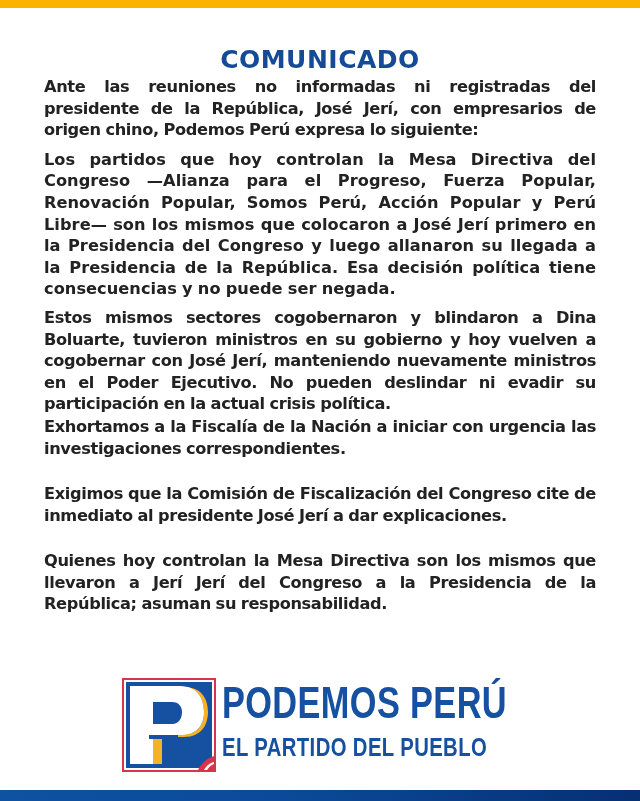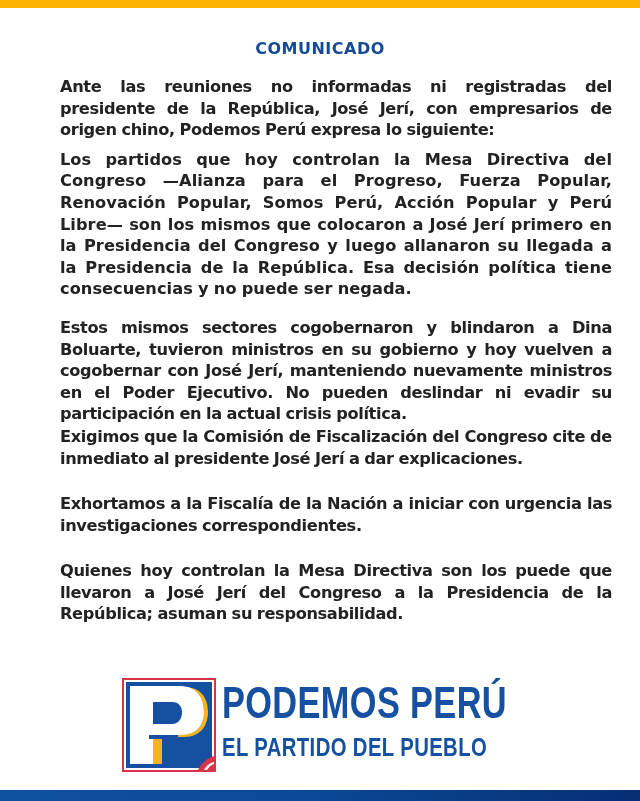--- a/index.html
+++ b/index.html
@@ -22,44 +22,44 @@
       height: 8px;
       background: #fbb200;
     }
     .title {
       position: absolute;
       left: 0; top: 28px;
       width: 640px;
       text-align: center;
       font-family: "DejaVu Sans", sans-serif;
       font-weight: bold;
-      font-size: 16px;
+      font-size: 25px;
       letter-spacing: 0.5px;
       color: #154b96;
     }
     .body-text {
       position: absolute;
-      left: 60px;
+      left: 44px;
       top: 76px;
       width: 552px;
     }
     .para {
       margin: 0;
       font-family: "DejaVu Sans", sans-serif;
       font-weight: bold;
       font-size: 16.2px;
       line-height: 21.6px;
       text-align: justify;
       text-align-last: left;
       letter-spacing: -0.35px;
       word-spacing: -0.5px;
       color: #222222;
     }
     .p1 { margin-bottom: 8px; }
-    .p2 { margin-bottom: 17px; letter-spacing: 0.05px; }
+    .p2 { margin-bottom: 7px; letter-spacing: 0.05px; }
     .p3 { margin-bottom: 1px; }
     .p4 { margin-bottom: 24px; }
     .p5 { margin-bottom: 24px; }
     .p6 { }
 
     .logo-area {
       position: absolute;
       left: 122px;
       top: 678px;
       width: 400px;
@@ -112,23 +112,23 @@
 <body>
 
 <div class="top-bar"></div>
 
 <h1 class="title">COMUNICADO</h1>
 
 <div class="body-text">
   <p class="para p1">Ante las reuniones no informadas ni registradas del presidente de la República, José Jerí, con empresarios de origen chino, Podemos Perú expresa lo siguiente:</p>
   <p class="para p2">Los partidos que hoy controlan la Mesa Directiva del Congreso —Alianza para el Progreso, Fuerza Popular, Renovación Popular, Somos Perú, Acción Popular y Perú Libre— son los mismos que colocaron a José Jerí primero en la Presidencia del Congreso y luego allanaron su llegada a la Presidencia de la República. Esa decisión política tiene consecuencias y no puede ser negada.</p>
   <p class="para p3">Estos mismos sectores cogobernaron y blindaron a Dina Boluarte, tuvieron ministros en su gobierno y hoy vuelven a cogobernar con José Jerí, manteniendo nuevamente ministros en el Poder Ejecutivo. No pueden deslindar ni evadir su participación en la actual crisis política.</p>
+  <p class="para p5">Exhortamos a la Fiscalía de la Nación a iniciar con urgencia las investigaciones correspondientes.</p>
   <p class="para p4">Exigimos que la Comisión de Fiscalización del Congreso cite de inmediato al presidente José Jerí a dar explicaciones.</p>
-  <p class="para p5">Exhortamos a la Fiscalía de la Nación a iniciar con urgencia las investigaciones correspondientes.</p>
-  <p class="para p6">Quienes hoy controlan la Mesa Directiva son los puede que llevaron a José Jerí del Congreso a la Presidencia de la República; asuman su responsabilidad.</p>
+  <p class="para p6">Quienes hoy controlan la Mesa Directiva son los mismos que llevaron a Jerí Jerí del Congreso a la Presidencia de la República; asuman su responsabilidad.</p>
 </div>
 
 <div class="logo-area">
   <svg class="logo-mark" viewBox="0 0 94 94" xmlns="http://www.w3.org/2000/svg">
 
     <rect x="0" y="0" width="94" height="94" fill="#d8344a"></rect>
     <rect x="2" y="2" width="90" height="90" fill="#ffffff"></rect>
 
     <rect x="4" y="4" width="86" height="86" fill="#1650a0"></rect>
 

